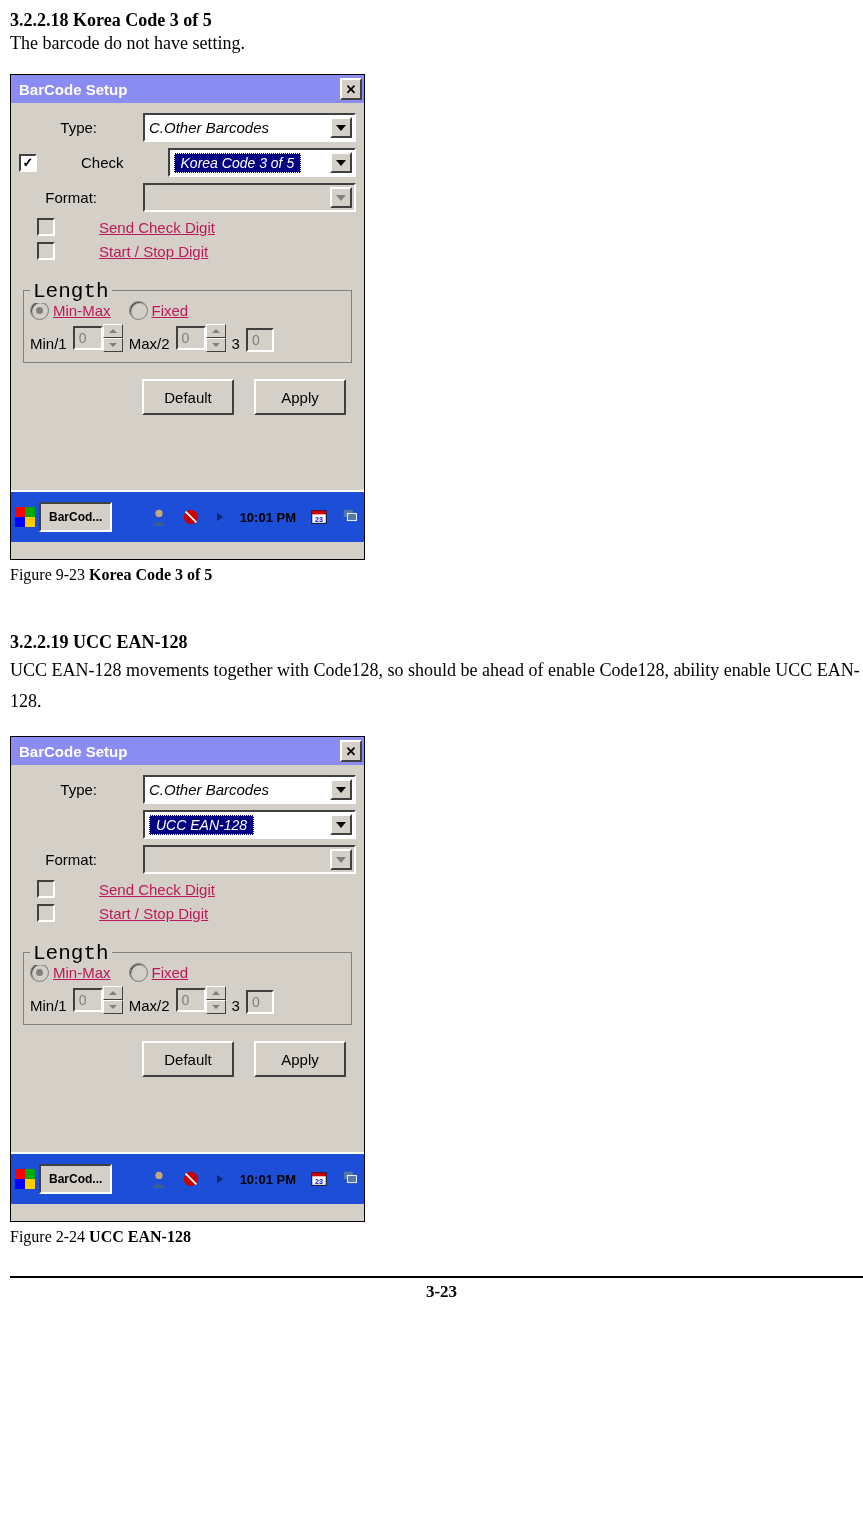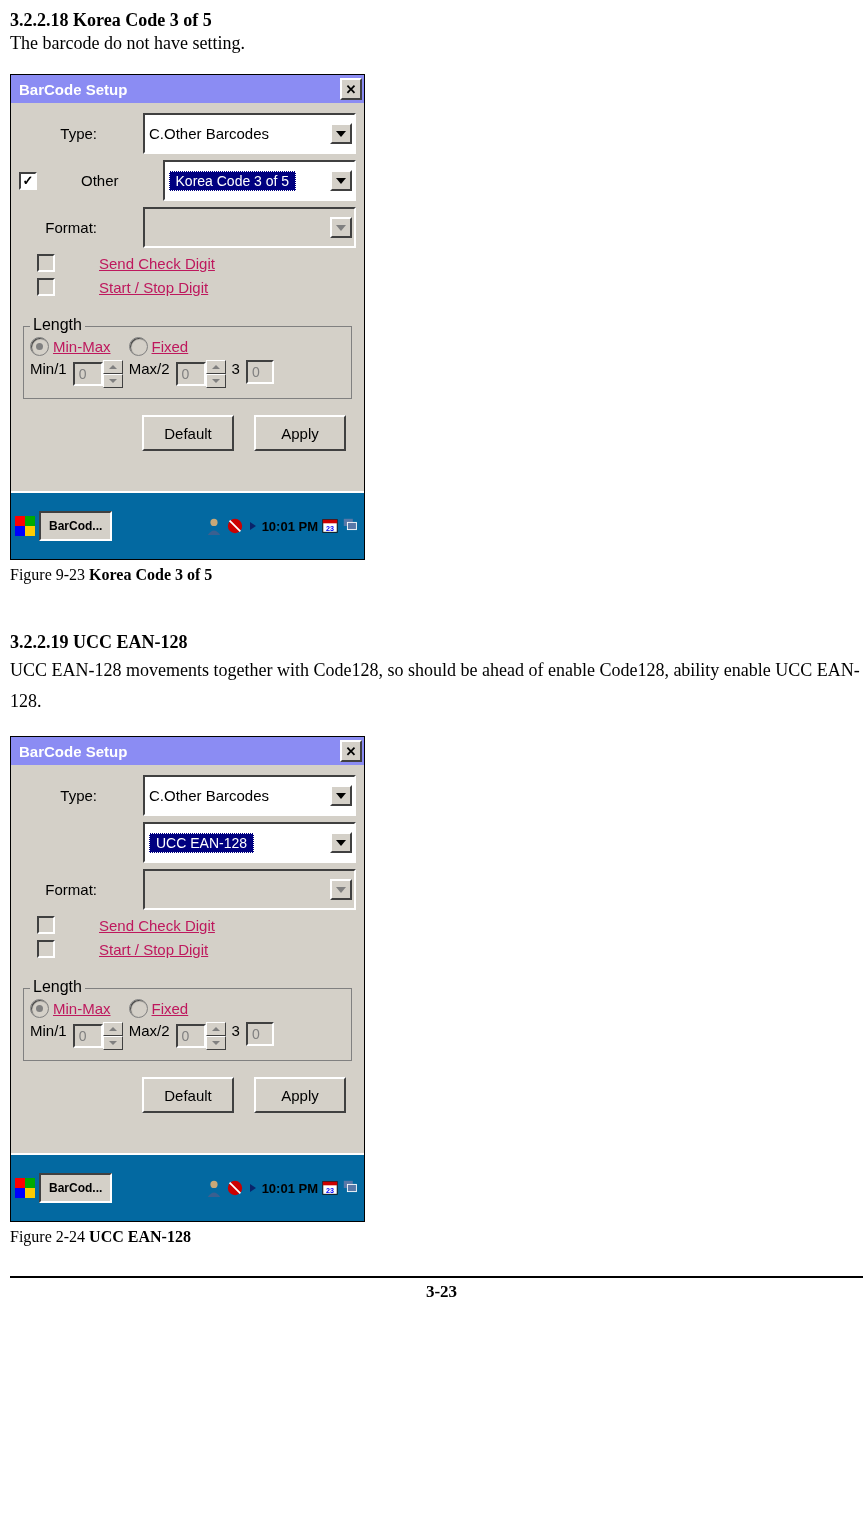--- a/index.html
+++ b/index.html
@@ -76,29 +76,30 @@
       margin: 6px 0;
       gap: 40px;
     }
     .label {
       width: 78px;
       text-align: right;
       margin-right: 6px;
     }
     .combo {
       flex: 1;
-      height: 41px;
+      height: 29px;
       background: #fff;
       border: 2px solid;
       border-color: #404040 #fff #fff #404040;
       display: flex;
       align-items: center;
       justify-content: space-between;
       padding: 0 2px 0 4px;
       box-sizing: border-box;
+      font-style: italic;
     }
     .combo.disabled {
       background: #d4d0c8;
     }
     .combo-highlight {
       background: #000080;
       color: #fff;
       padding: 1px 6px;
       font-size: 14px;
       border: 1px dotted #fff;
@@ -172,25 +173,26 @@
       margin: 10px 4px;
       padding: 6px 6px;
       position: relative;
     }
     .fieldset-label {
       position: absolute;
       top: -11px;
       left: 6px;
       background: #d4d0c8;
       padding: 0 3px;
-      font-size: 16px;
+      font-size: 21px;
+      font-family: Liberation Mono, monospace;
     }
     .len-row {
       display: flex;
-      align-items: flex-start;
+      align-items: flex-end;
       gap: 18px;
       margin: 4px 0;
     }
     .spin-box {
       display: inline-flex;
       align-items: center;
     }
     .spin-input {
       width: 30px;
       height: 24px;
@@ -244,29 +246,29 @@
       border: 2px solid;
       border-color: #fff #404040 #404040 #fff;
       font-family: Tahoma, Verdana, sans-serif;
       font-size: 15px;
       display: flex;
       align-items: center;
       justify-content: center;
     }
     .taskbar {
       position: absolute;
-      bottom: 0;
+      bottom: 17px;
       left: 0;
       right: 0;
       height: 34px;
-      background: #0369a1;
+      background: #1d4ed8;
       border-top: 2px solid #fff;
       display: flex;
       align-items: center;
-      padding: 16px 4px;
+      padding: 8px 4px;
       gap: 4px;
       font-family: Tahoma, Verdana, sans-serif;
       font-size: 12px;
       font-weight: bold;
     }
     .start-flag {
       width: 20px;
       height: 20px;
       display: inline-flex;
       flex-wrap: wrap;
@@ -278,21 +280,21 @@
       border: 2px solid;
       border-color: #404040 #fff #fff #404040;
       padding: 0 8px;
       display: flex;
       align-items: center;
     }
     .tray {
       margin-left: auto;
       display: flex;
       align-items: center;
-      gap: 3px;
+      gap: 14px;
     }
     .clock {
       font-weight: bold;
       font-size: 13px;
     }
     .hr-line {
       border: none;
       border-top: 2px solid #000;
       margin: 20px 0 4px 0;
     }
@@ -333,21 +335,21 @@
       <span class="label">Type:</span>
       <div class="combo">
         <span>C.Other Barcodes</span>
         <div class="dropdown-arrow">
             <div class="arrow-down"></div>
           </div>
       </div>
     </div>
     <div class="form-row">
       <span class="checkbox">✓</span>
-      <span style="margin-right:4px">Other</span>
+      <span style="margin-right:4px">Check</span>
       <div class="combo">
         <span class="combo-highlight">Korea Code 3 of 5</span>
         <div class="dropdown-arrow">
             <div class="arrow-down"></div>
           </div>
       </div>
     </div>
     <div class="form-row">
       <span class="label">Format:</span>
       <div class="combo disabled">

